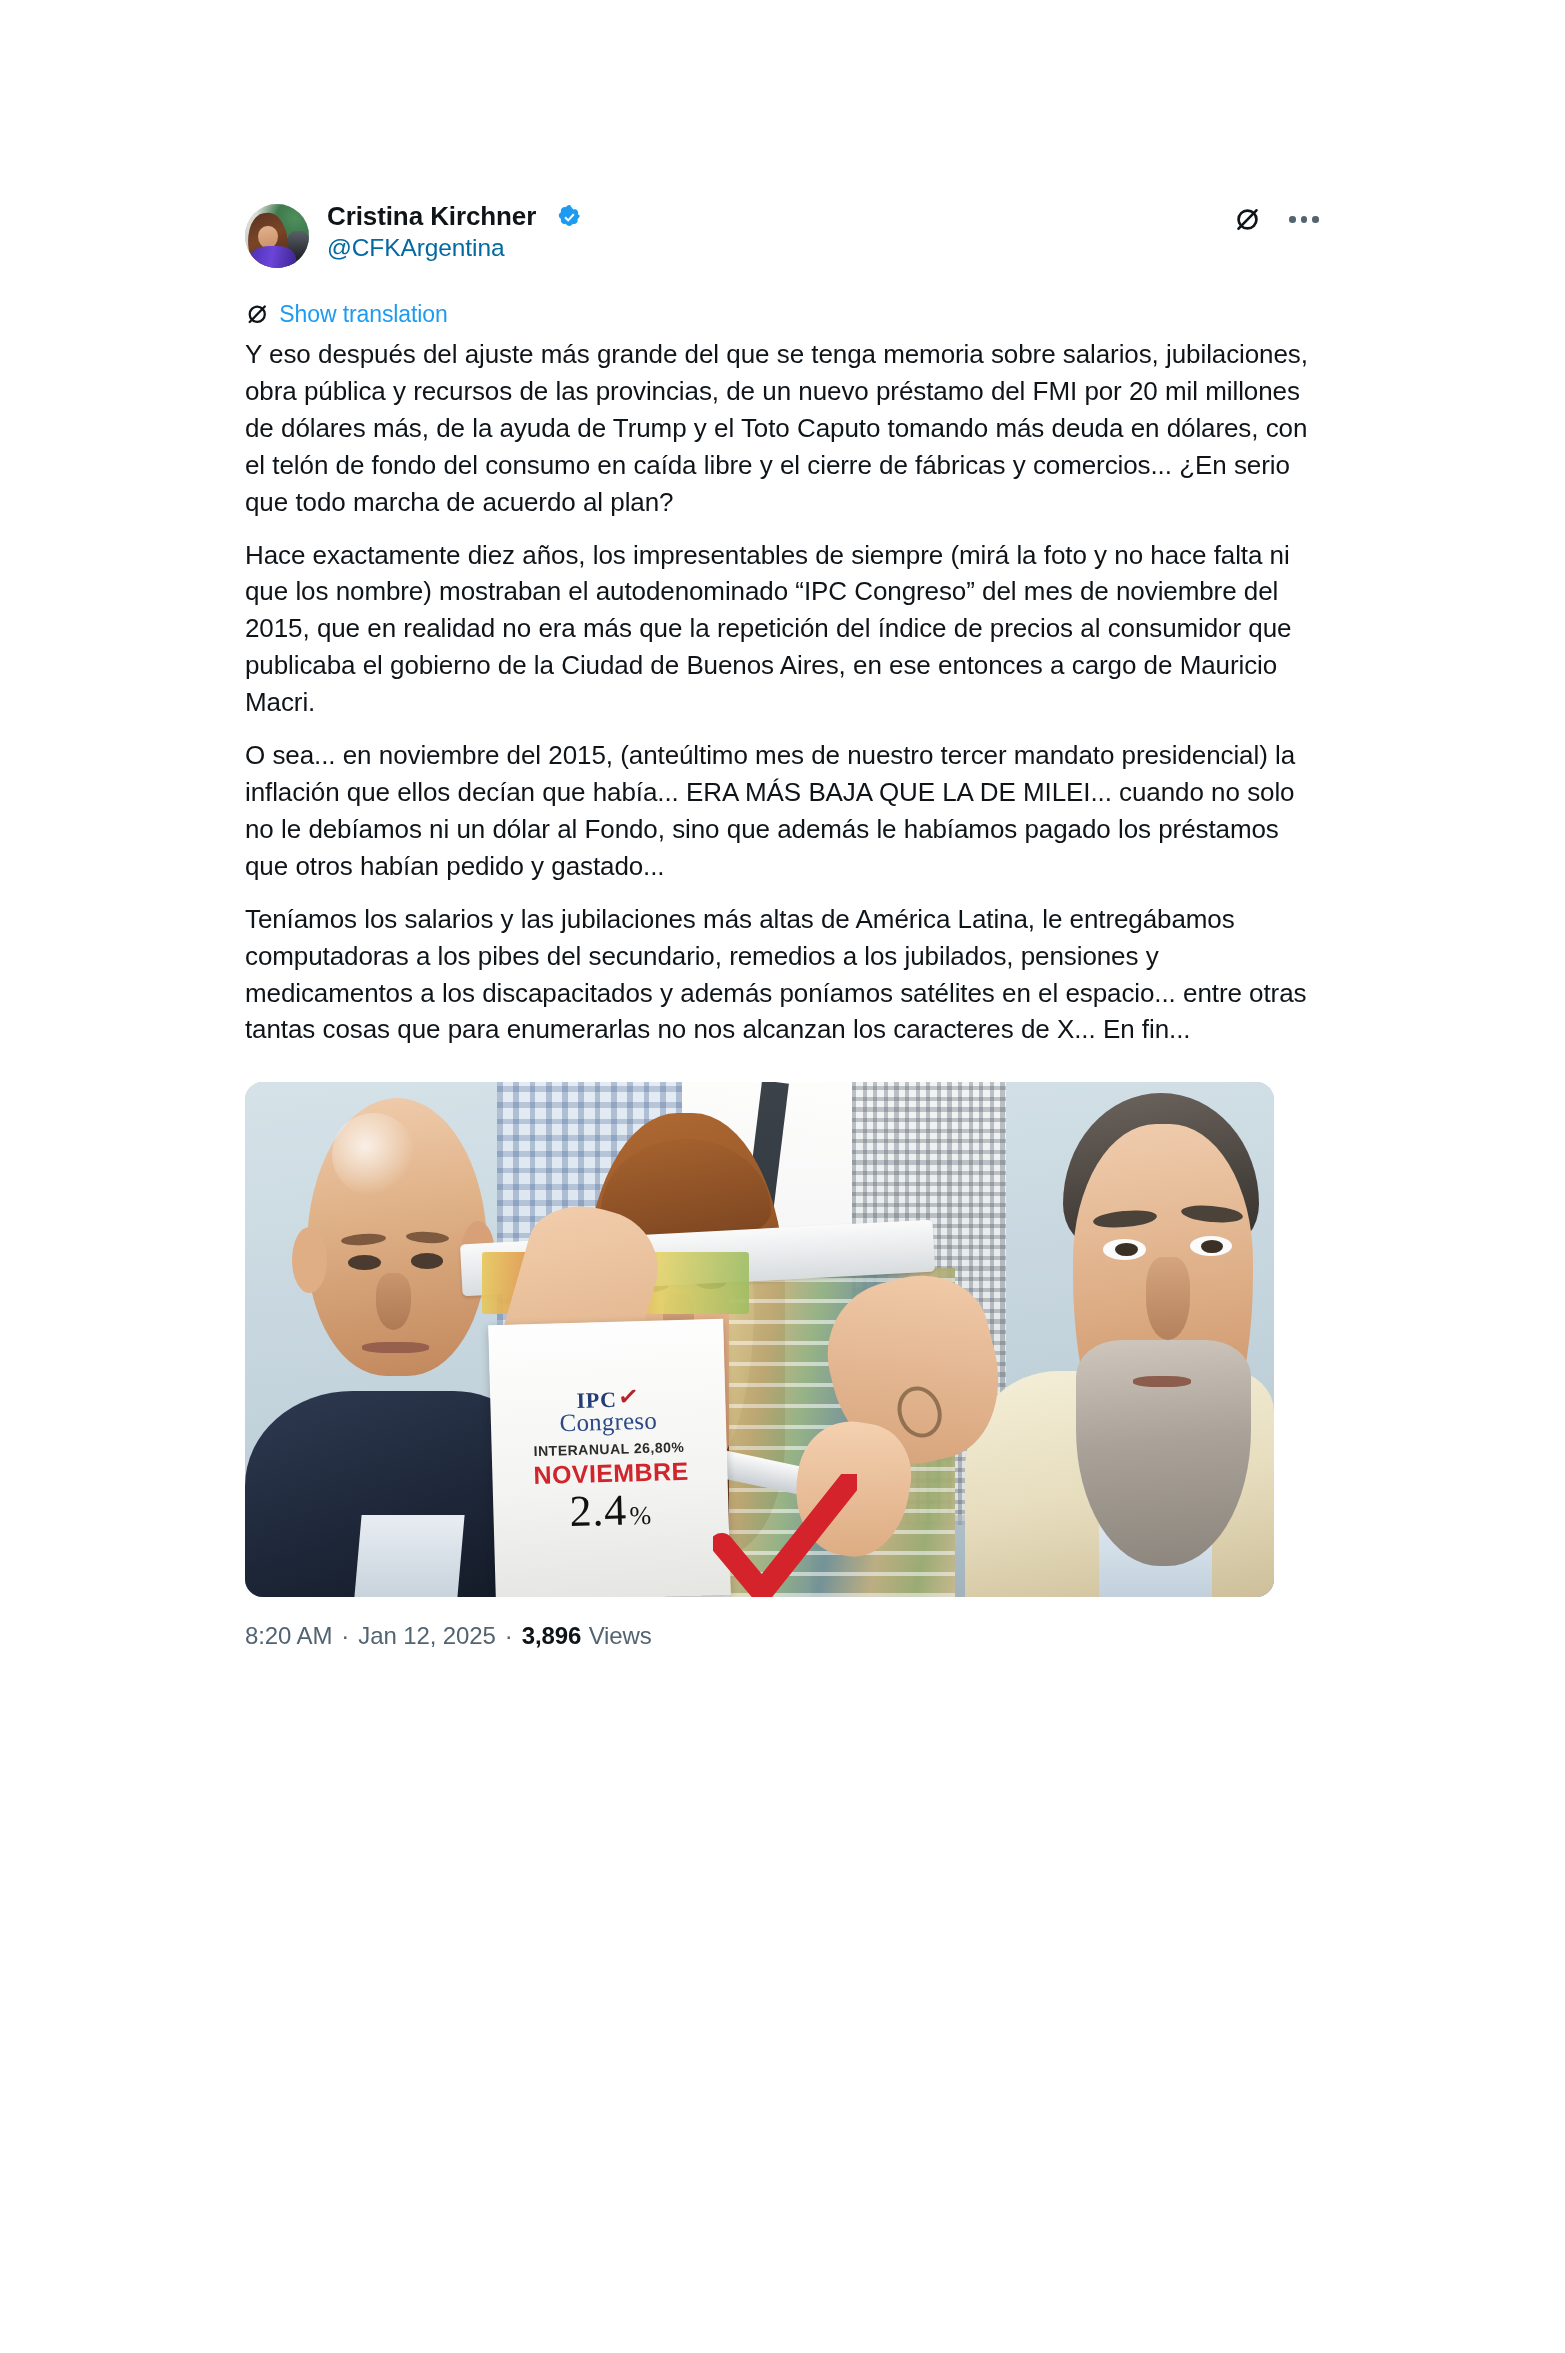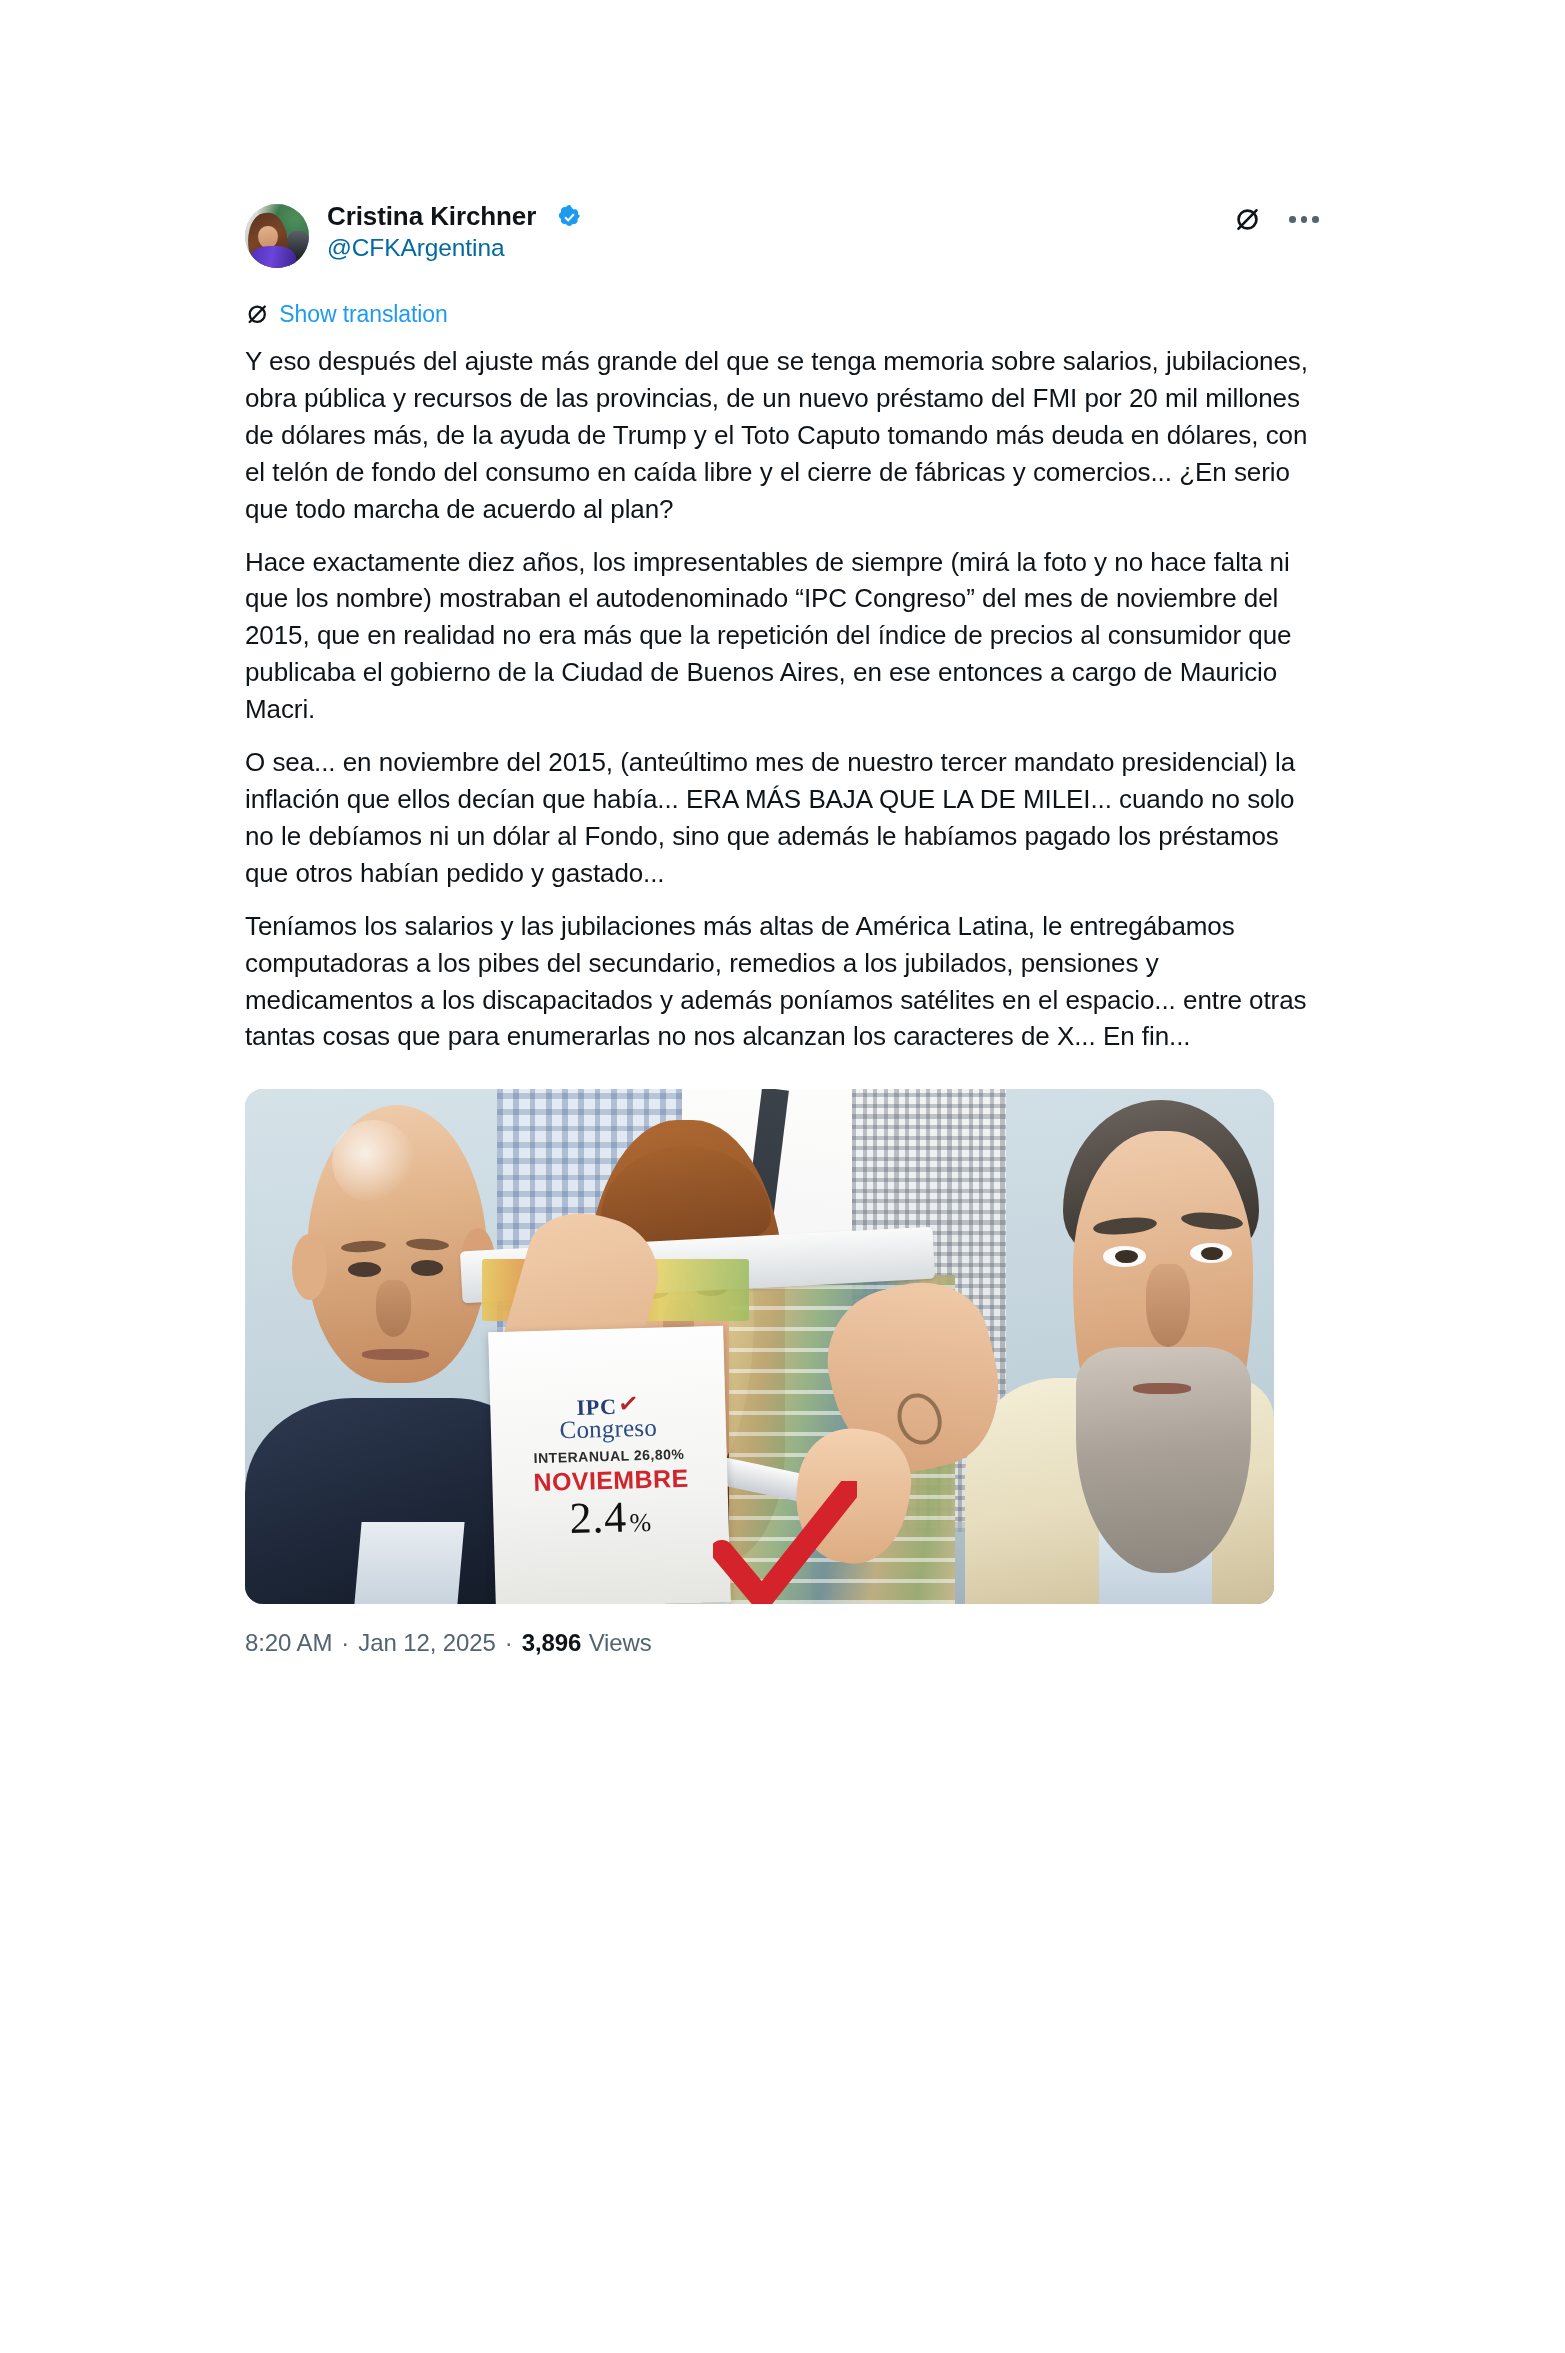--- a/index.html
+++ b/index.html
@@ -138,21 +138,21 @@
     background: #536471;
     display: block;
   }
 
   
   .translate-row {
     display: flex;
     align-items: center;
     gap: 9.8px;
     margin-top: 18px;
-    margin-bottom: 13px;
+    margin-bottom: 6px;
     cursor: pointer;
     height: 31px;
   }
   .translate-row .tl-icon { width: 24.5px; height: 24.5px; display:block; flex:0 0 24.5px; }
   .translate-label {
     font-size: 23px;
     color: #1d9bf0;
     font-weight: 400;
     letter-spacing: -0.1px;
   }

